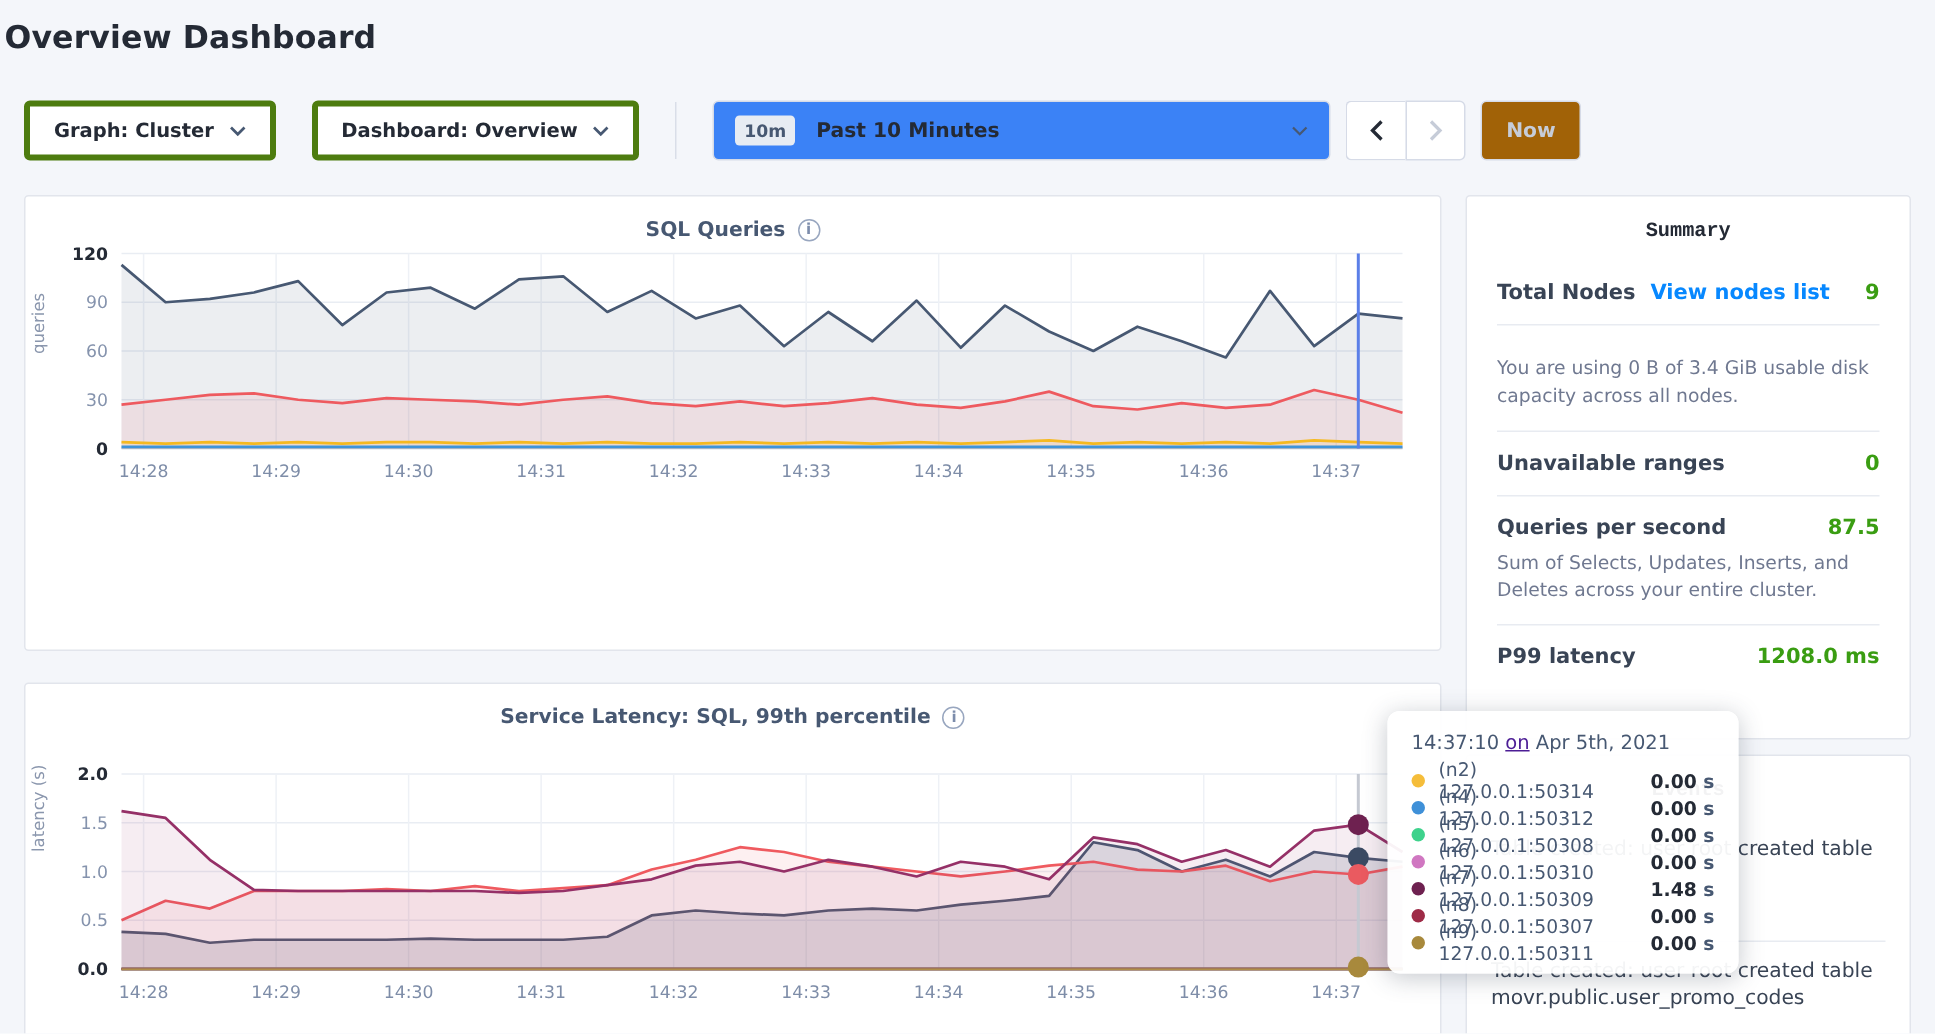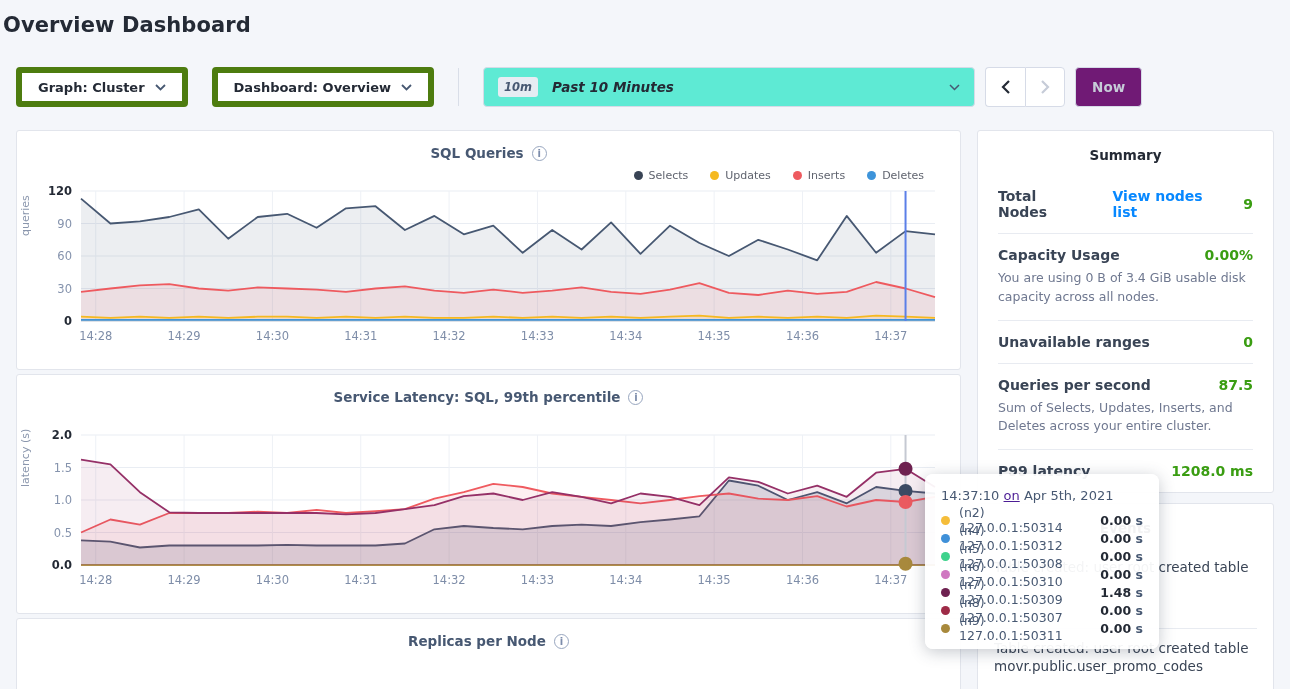--- a/index.html
+++ b/index.html
@@ -3,60 +3,60 @@
 <meta charset="utf-8">
 <style>
   * { margin:0; padding:0; box-sizing:border-box; }
   body { font-family:"DejaVu Sans","Liberation Sans",sans-serif; }
   .page { position:relative; width:1290px; height:689px; background:#f4f6fa; overflow:hidden; }
   h1.title { position:absolute; left:3px; top:13px; font-size:21px; font-weight:bold; color:#242a35; letter-spacing:.1px; }
 
   
   .controls { position:absolute; left:16px; top:67px; right:16px; height:40px; display:flex; align-items:center; }
   .dd { display:flex; align-items:center; gap:10px; height:40px; padding:0 16px; background:#fff;
-        border:6px solid #4d7c0f; border-radius:4px; cursor:pointer; font-size:13px; font-weight:bold; color:#242a35;
+        border:4px solid #4d7c0f; border-radius:4px; cursor:pointer; font-size:13px; font-weight:bold; color:#242a35;
         font-family:inherit;text-align:center; }
   .dd + .dd { margin-left:24px; }
   .vdiv { width:1px; height:38px; background:#d9dee8; margin:0 24px; }
-  .timebox { display:flex; align-items:center; height:40px; width:492px; padding:0 14px; background:#5eead4;
-             border:1px solid #d6dbe7; border-radius:4px; cursor:pointer; font-family:inherit;font-style:italic; }
+  .timebox { display:flex; align-items:center; height:40px; width:412px; padding:0 14px; background:#3b82f6;
+             border:1px solid #d6dbe7; border-radius:4px; cursor:pointer; font-family:inherit; }
   .badge { background:#e7ecf3; color:#475872; font-size:11.5px; font-weight:bold; padding:3px 6px; border-radius:3px; }
   .tlabel { margin-left:14px; font-size:13.5px; font-weight:bold; color:#242a35; }
   .timebox .chev { margin-left:auto; }
   .arrowgrp { display:flex; margin-left:10px; }
   .arrowbtn { width:40px; height:40px; background:#fff; border:1px solid #d6dbe7; display:flex; align-items:center;
               justify-content:center; cursor:pointer; }
   .arrowbtn:first-child { border-radius:4px 0 0 4px; border-right:none; }
   .arrowbtn:last-child { border-radius:0 4px 4px 0; cursor:default; }
-  .nowbtn { margin-left:10px; height:40px; padding:0 16px; background:#701a75; border:1px solid #d6dbe7; border-radius:4px;
+  .nowbtn { margin-left:10px; height:40px; padding:0 16px; background:#a16207; border:1px solid #d6dbe7; border-radius:4px;
             font-size:13.5px; font-weight:bold; color:#c6ccd8; cursor:default; font-family:inherit; }
 
   
   .main { position:absolute; left:16px; top:130px; width:1258px; display:flex; gap:16px; }
   .col-left { width:945px; }
   .col-right { width:297px; }
   .panel { background:#fff; border:1px solid #e2e5ec; border-radius:3px; }
-  .chart-panel { margin-bottom:4px; padding:14px 12px 6px; height:240px; position:relative; }
+  .chart-panel { margin-bottom:21px; padding:14px 12px 6px; height:304px; position:relative; }
   .chart-title { text-align:center; font-size:13.5px; font-weight:bold; color:#475872; display:flex;
                  align-items:center; justify-content:center; gap:8px; }
   .info-icon { display:inline-flex; width:15px; height:15px; border:1px solid #98a6bf; border-radius:50%;
                color:#7c8cab; font-size:10px; align-items:center; justify-content:center; font-style:normal; }
   .legend { display:flex; justify-content:flex-end; gap:22px; padding:6px 24px 0 0; height:22px; }
   .legend-item { display:flex; align-items:center; gap:6px; font-size:11px; color:#60646f; }
   .ldot { width:9px; height:9px; border-radius:50%; }
   .ylab { position:absolute; left:2px; top:105px; transform:rotate(-90deg); transform-origin:left top;
           font-size:11px; color:#8a96ad; }
   svg.chart { display:block; }
 
   
   .summary-panel { height:363px; padding:0 20px; overflow:hidden; }
-  .panel-header { text-align:center; font-size:13.5px; font-weight:bold; color:#242a35; padding:16px 0 12px; }
+  .panel-header { text-align:center; font-size:13.5px; font-weight:bold; color:#242a35; padding:16px 0 12px;font-family:Liberation Mono, monospace; }
   .metric { padding:13px 0; }
   .metric + .metric { border-top:1px solid #e8ebf1; }
-  .metric-row { display:flex; align-items:center;gap:16px; }
+  .metric-row { display:flex; align-items:flex-end; }
   .metric-label { font-size:14px; font-weight:bold; color:#394455; }
   .metric-link { font-size:14px; font-weight:bold; color:#0788ff; margin-left:10px; text-decoration:none; cursor:pointer; }
   .metric-value { margin-left:auto; font-size:14px; font-weight:bold; color:#3a9d12; }
   .metric-sub { margin-top:6px; font-size:12.5px; color:#6f7890; line-height:1.5; }
 
   
   .events-panel { margin-top:10px; height:230px; padding:0 16px; overflow:hidden; }
   .event-row { min-height:80px; padding-top:10px; font-size:13.5px; color:#394455; line-height:1.35; }
   .event-row + .event-row { border-top:1px solid #e8ebf1; min-height:60px; }
 
@@ -114,38 +114,20 @@
   </div>
 
   <div class="main">
     <div class="col-left">
 
       <div class="panel chart-panel">
         <div class="chart-title">
           <span>SQL Queries</span>
           <span class="info-icon">i</span>
         </div>
-        <div class="legend">
-            <span class="legend-item">
-              <span class="ldot" style="background: rgb(57, 68, 85);"></span>
-              <span>Selects</span>
-            </span>
-            <span class="legend-item">
-              <span class="ldot" style="background: rgb(245, 185, 33);"></span>
-              <span>Updates</span>
-            </span>
-            <span class="legend-item">
-              <span class="ldot" style="background: rgb(238, 90, 95);"></span>
-              <span>Inserts</span>
-            </span>
-            <span class="legend-item">
-              <span class="ldot" style="background: rgb(62, 148, 218);"></span>
-              <span>Deletes</span>
-            </span>
-          </div>
         <span class="ylab">queries</span>
         <svg class="chart" id="chart0" width="919" height="172">
             <line x1="52" x2="906" y1="138" y2="138" stroke="#e9edf3" stroke-width="1"></line>
             <text x="43" y="142" text-anchor="end" font-size="11.5" fill="#242a35" font-weight="bold">0</text>
             <line x1="52" x2="906" y1="105.5" y2="105.5" stroke="#e9edf3" stroke-width="1"></line>
             <text x="43" y="109.5" text-anchor="end" font-size="11.5" fill="#8593ad" font-weight="normal">30</text>
             <line x1="52" x2="906" y1="73" y2="73" stroke="#e9edf3" stroke-width="1"></line>
             <text x="43" y="77" text-anchor="end" font-size="11.5" fill="#8593ad" font-weight="normal">60</text>
             <line x1="52" x2="906" y1="40.5" y2="40.5" stroke="#e9edf3" stroke-width="1"></line>
             <text x="43" y="44.5" text-anchor="end" font-size="11.5" fill="#8593ad" font-weight="normal">90</text>
@@ -255,24 +237,20 @@
         <div class="panel-header">Summary</div>
         <div id="summary-metrics">
             <div class="metric">
               <div class="metric-row">
                 <span class="metric-label">Total Nodes</span>
                 <a class="metric-link">View nodes list</a>
                 <span class="metric-value">9</span>
               </div>
             </div>
             <div class="metric">
-              <div class="metric-row">
-                <span class="metric-label">Capacity Usage</span>
-                <span class="metric-value">0.00%</span>
-              </div>
               <div class="metric-sub">You are using 0 B of 3.4 GiB usable disk capacity across all nodes.</div>
             </div>
             <div class="metric">
               <div class="metric-row">
                 <span class="metric-label">Unavailable ranges</span>
                 <span class="metric-value">0</span>
               </div>
             </div>
             <div class="metric">
               <div class="metric-row">

